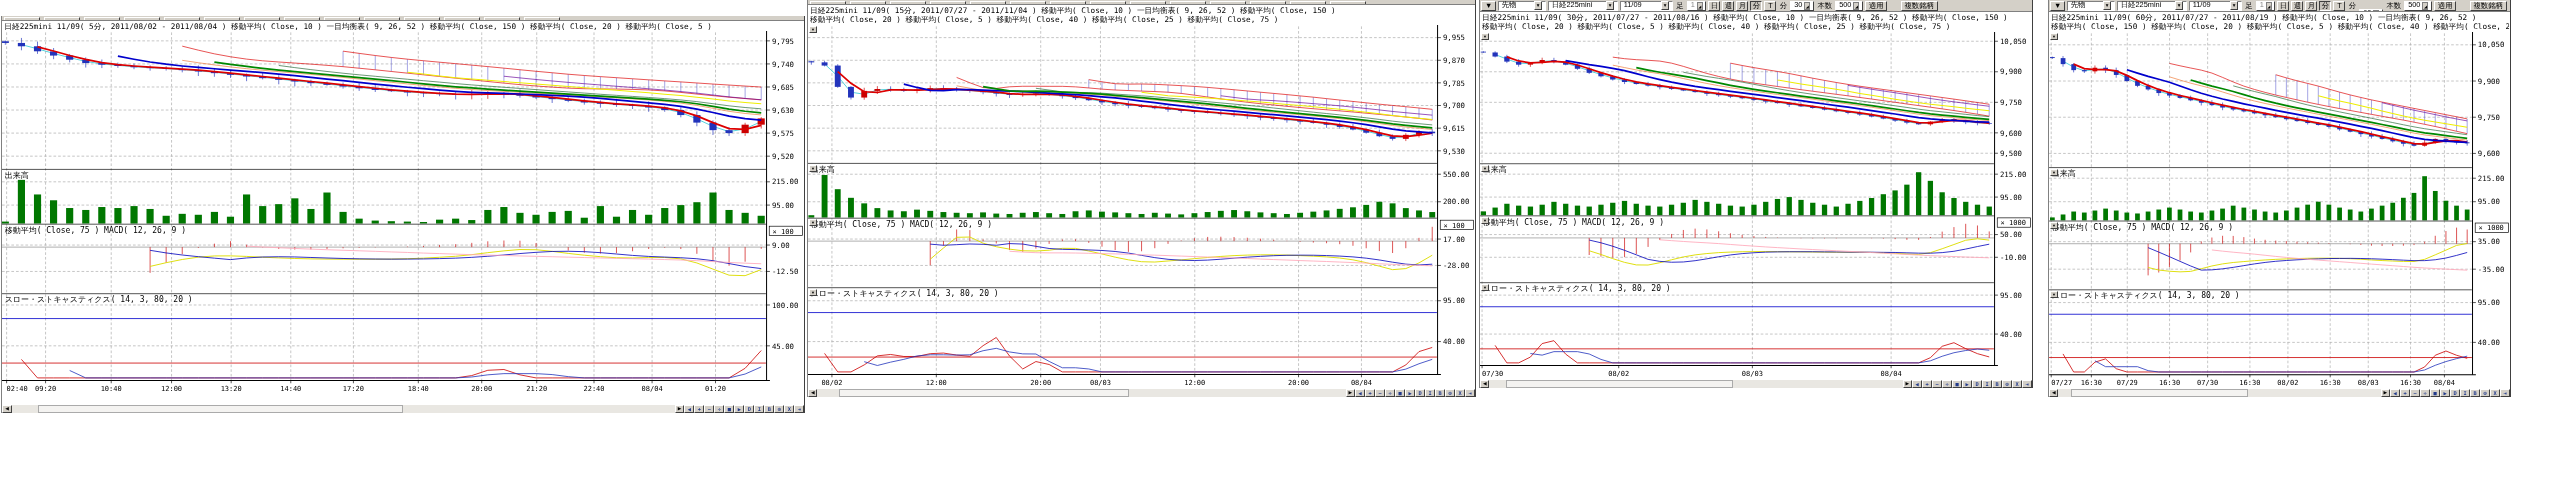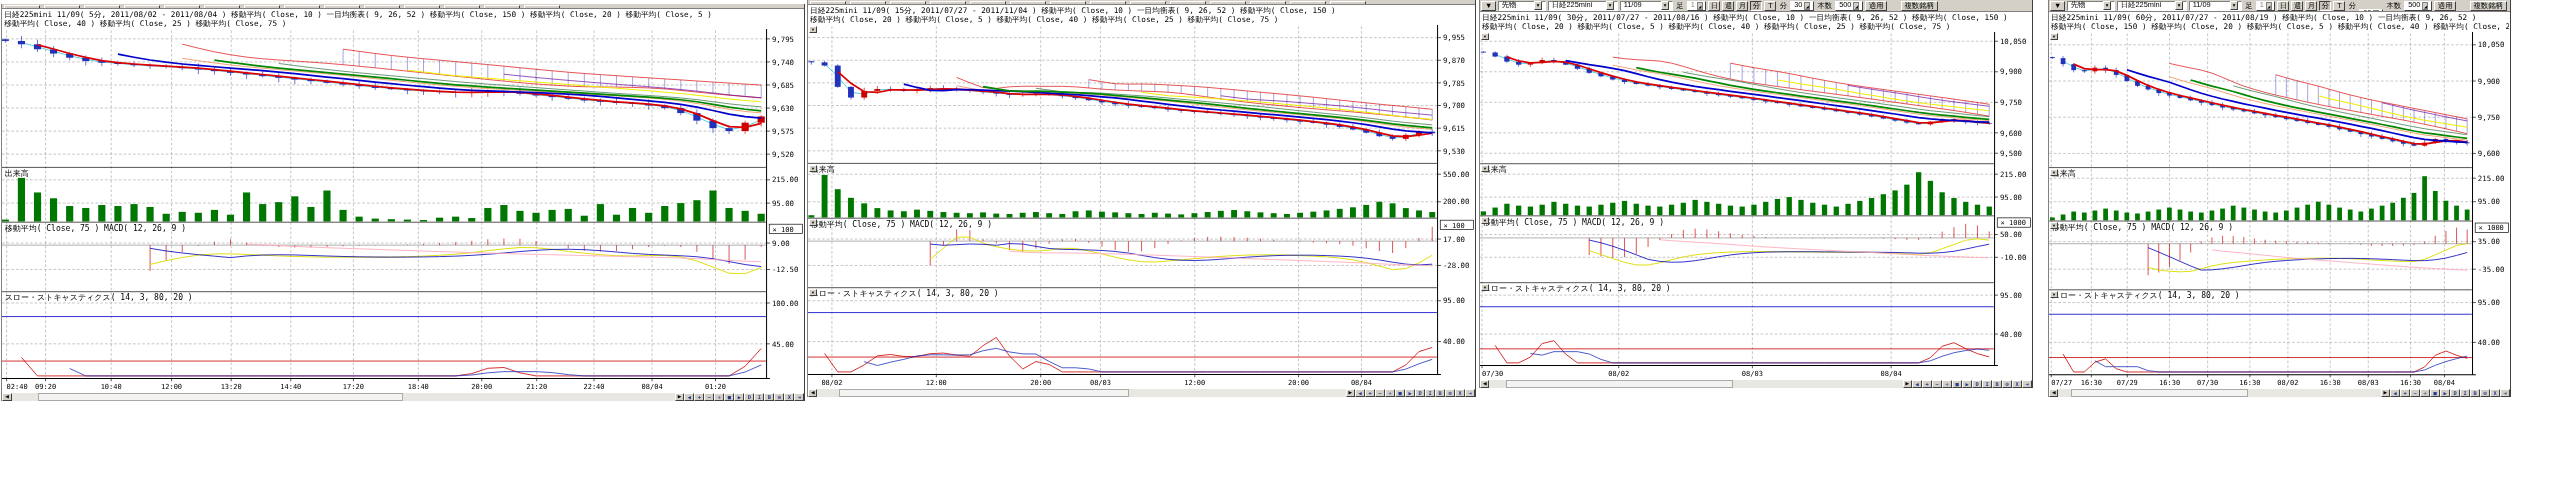--- a/index.html
+++ b/index.html
@@ -23,25 +23,24 @@
   .sbar .track { flex:1; background:#e9e7e2; position:relative; }
   .sbar .thumb { position:absolute; top:0; bottom:0; left:4%; width:55%; background:#f4f3f1; border:0.7px solid #aaa; }
   .sbar .cl-btn { width:10px; background:#d4d0c8; border:0.7px solid; border-color:#fff #404040 #404040 #fff; font-size:5.3px; font-weight:bold; line-height:6.7px; text-align:center; color:#223a8c; font-family:"DejaVu Sans Mono", monospace; }
   .collapse-btn { position:absolute; width:8.7px; height:7.4px; background:#d4d0c8; border:0.7px solid; border-color:#fff #404040 #404040 #fff; font-size:4px; line-height:6px; text-align:center; color:#000; z-index:5; }
   svg text { font-family:"DejaVu Sans Mono", monospace; }
 </style>
 </head>
 <body>
 
 <div id="screen">
-    <div class="panel" style="left: 1.3px; top: 4px; width: 804px; height: 397px;">
+    <div class="panel" style="left: 1.3px; top: 16px; width: 804px; height: 397px;">
       <div class="tb-clip"><span></span><span></span><span></span><span></span><span></span><span></span><span></span><span></span><span></span><span></span><span></span><span></span><span></span><span></span></div>
       <div class="hdr">
         <div>日経225mini 11/09( 5分, 2011/08/02 - 2011/08/04 )   移動平均( Close, 10 )   一目均衡表( 9, 26, 52 )   移動平均( Close, 150 )   移動平均( Close, 20 )   移動平均( Close, 5 )</div>
-        <div>移動平均( Close, 40 )   移動平均( Close, 25 )   移動平均( Close, 75 )</div>
       </div>
       <svg width="804" height="363" xmlns="http://www.w3.org/2000/svg" style="display:block" viewBox="0 0 1203 543">
         <line x1="6.9" y1="2" x2="6.9" y2="523" stroke="#aaaaaa" stroke-width="1" stroke-dasharray="4 3"></line>
         <line x1="65.2" y1="2" x2="65.2" y2="523" stroke="#aaaaaa" stroke-width="1" stroke-dasharray="4 3"></line>
         <line x1="163.4" y1="2" x2="163.4" y2="523" stroke="#aaaaaa" stroke-width="1" stroke-dasharray="4 3"></line>
         <line x1="253.7" y1="2" x2="253.7" y2="523" stroke="#aaaaaa" stroke-width="1" stroke-dasharray="4 3"></line>
         <line x1="342.9" y1="2" x2="342.9" y2="523" stroke="#aaaaaa" stroke-width="1" stroke-dasharray="4 3"></line>
         <line x1="432.1" y1="2" x2="432.1" y2="523" stroke="#aaaaaa" stroke-width="1" stroke-dasharray="4 3"></line>
         <line x1="525.8" y1="2" x2="525.8" y2="523" stroke="#aaaaaa" stroke-width="1" stroke-dasharray="4 3"></line>
         <line x1="622.9" y1="2" x2="622.9" y2="523" stroke="#aaaaaa" stroke-width="1" stroke-dasharray="4 3"></line>

